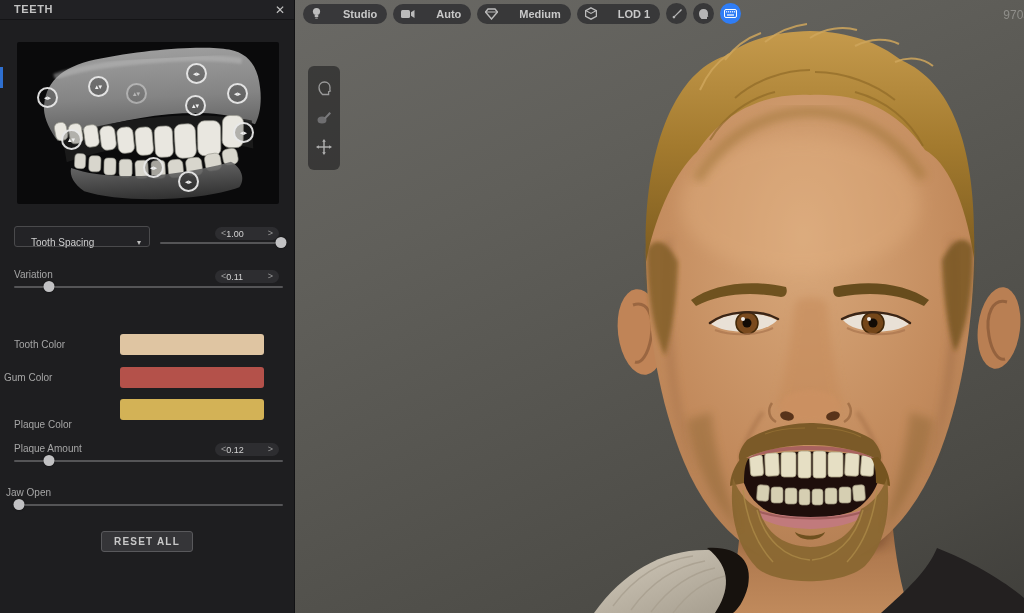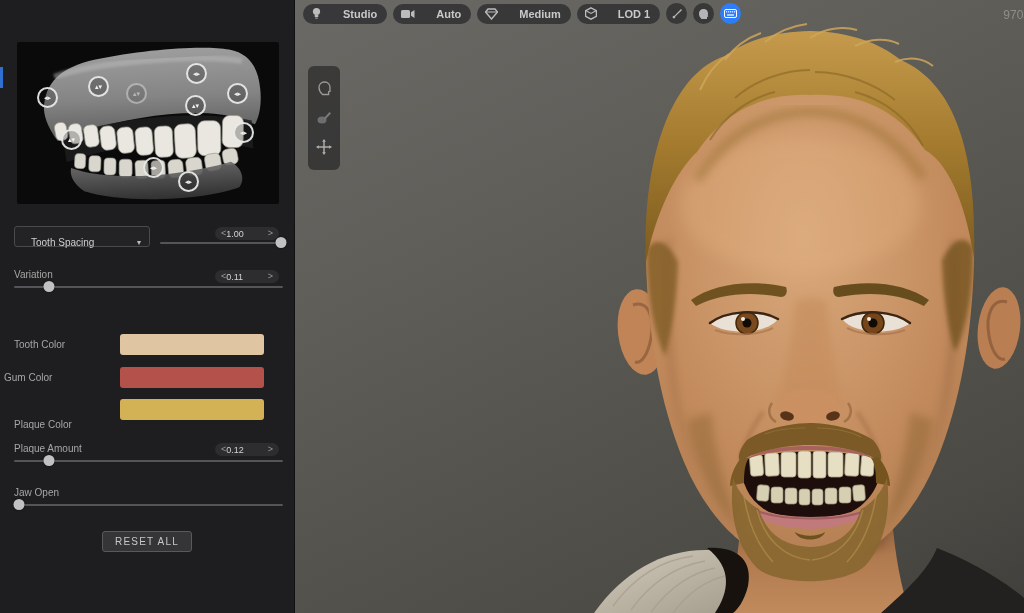--- a/index.html
+++ b/index.html
@@ -32,21 +32,21 @@
   .stepper .val{flex:1;}
 
   .slider{position:absolute;height:11px;}
   .slider .track{position:absolute;left:0;right:0;top:5px;height:2px;background:#555557;border-radius:1px;}
   .slider .knob{position:absolute;top:0;width:11px;height:11px;border-radius:50%;background:#c1c1c3;transform:translateX(-50%);
     box-shadow:0 0 2px rgba(0,0,0,.6);cursor:grab;}
 
   .swatch{position:absolute;left:120px;width:144px;height:21px;border-radius:3px;cursor:pointer;}
 
   .reset-btn{position:absolute;left:50%;top:531px;transform:translateX(-50%);padding:4px 12px;background:#353538;
-    border:1px solid #59595c;border-radius:3px;color:#c8c8c8;font-size:10px;font-weight:normal;letter-spacing:1.2px;cursor:pointer;}
+    border:1px solid #59595c;border-radius:3px;color:#c8c8c8;font-size:10px;font-weight:bold;letter-spacing:1.2px;cursor:pointer;}
 
   
   .viewport{position:absolute;left:295px;top:0;width:729px;height:613px;overflow:hidden;
     background:linear-gradient(155deg,#6a6965 0%,#605f5a 30%,#565550 55%,#4a4944 85%,#403f3b 100%);}
   .vp-toolbar{position:absolute;left:8px;top:3px;display:flex;align-items:center;gap:6px;}
   .pill{height:20px;border-radius:10px;background:rgba(52,52,54,.92);display:flex;align-items:center;gap:21px;
     padding:0 10px 0 8px;color:#c9c9c9;font-size:11px;font-weight:bold;cursor:pointer;}
   .round-btn{width:21px;height:21px;border-radius:50%;background:rgba(52,52,54,.92);display:flex;align-items:center;
     justify-content:center;cursor:pointer;}
   .round-btn.active{background:#2f7df6;}
@@ -57,20 +57,24 @@
   .rail-btn{width:20px;height:20px;display:flex;align-items:center;justify-content:center;cursor:pointer;}
 
   .face-svg{position:absolute;left:0;top:0;}
 </style>
 </head>
 <body>
 
 <div id="stage">
 
   <div class="panel">
+    <div class="panel-header">
+      <div class="panel-title">TEETH</div>
+      <div class="panel-close">✕</div>
+    </div>
     <div class="accent-strip"></div>
 
     <div class="preview">
       <svg width="262" height="162" viewBox="0 0 262 162">
         <defs>
           <linearGradient id="gumG" x1="0" y1="0" x2="0" y2="1">
             <stop offset="0" stop-color="#9d9d9d"></stop>
               <stop offset=".55" stop-color="#848484"></stop>
               <stop offset="1" stop-color="#5f5f5f"></stop>
           </linearGradient>
@@ -180,21 +184,21 @@
     <div class="stepper" style="left:215px;top:443px;">
       <span class="chev">&lt;</span>
       <span class="val">0.12</span>
       <span class="chev">&gt;</span>
     </div>
     <div class="slider" style="left:14px;top:455px;width:269px;">
       <div class="track"></div>
       <div class="knob" style="left: 13%;"></div>
     </div>
 
-    <div class="row-label" style="left:14px;top:487px;">Jaw Open</div>
+    <div class="row-label" style="left:6px;top:487px;">Jaw Open</div>
     <div class="slider" style="left:14px;top:499px;width:269px;">
       <div class="track"></div>
       <div class="knob" style="left: 2%;"></div>
     </div>
 
     <button class="reset-btn">RESET ALL</button>
   </div>
 
   <div class="viewport">
 

